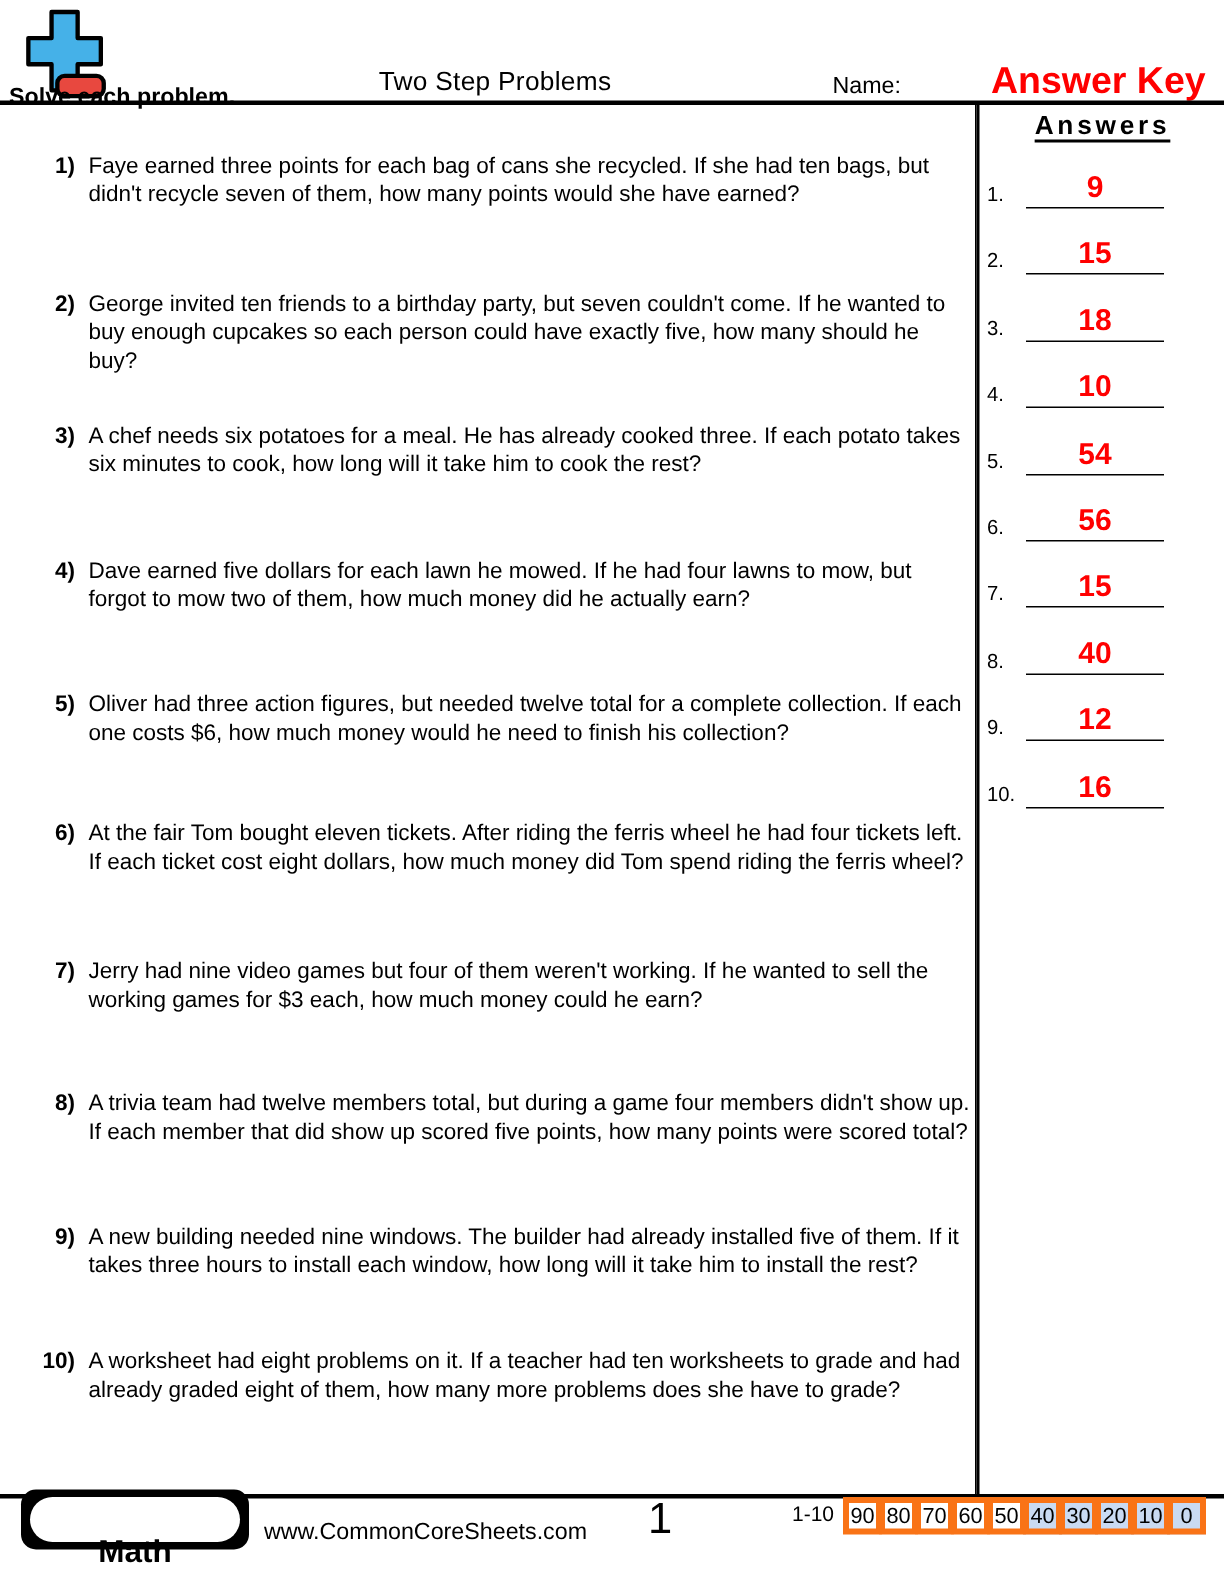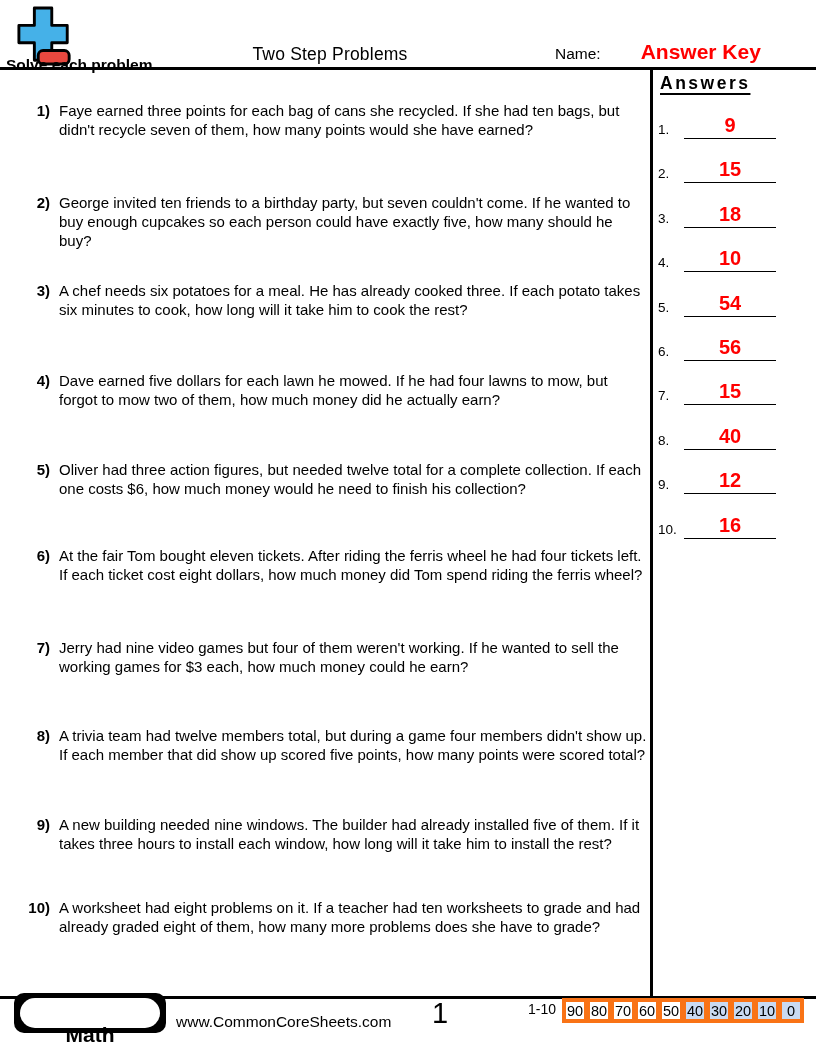--- a/index.html
+++ b/index.html
@@ -24,36 +24,36 @@
   .logo{position:absolute;left:16px;top:5px;width:58px;height:64px;}
   .page-title{
     position:absolute;left:0;top:44px;width:660px;
     text-align:center;font-size:17.5px;letter-spacing:.2px;
   }
   .name-row{
     position:absolute;left:555px;top:40px;
     display:flex;align-items:baseline;text-align:right;
   }
   .name-label{font-size:15.5px;}
-  .name-value{margin-left:40px;font-size:21px;font-weight:bold;color:var(--answer-red);}
+  .name-value{margin-left:60px;font-size:25px;font-weight:bold;color:var(--answer-red);}
   .header-rule{position:absolute;left:0;top:67px;width:816px;height:3px;background:#000;}
   .instructions{position:absolute;left:6px;top:56px;font-size:15.5px;font-weight:bold;text-align:center;}
   
   .vsep{
     position:absolute;left:650px;top:70px;height:927px;width:3px;
     border-left:1.5px solid #000;border-right:2.5px solid #000;
   }
   
   .problem{position:absolute;left:10px;width:638px;display:flex;}
   .pnum{width:40px;flex:0 0 40px;text-align:right;margin-right:9px;
         font-weight:bold;font-size:15px;line-height:19px;}
   .ptext{flex:1;margin:0;font-size:15px;line-height:19px;}
   
   .answers-title{
-    position:absolute;left:660px;top:73px;width:150px;
+    position:absolute;left:660px;top:73px;width:150px;text-align:center;
     font-size:17.5px;font-weight:bold;letter-spacing:2.5px;
     text-decoration:underline;text-underline-offset:4px;text-decoration-thickness:2px;
   }
   .answer-row{position:absolute;left:656px;width:124px;height:30px;}
   .anum{position:absolute;left:2px;bottom:2px;font-size:13.5px;}
   .aline{
     position:absolute;left:28px;right:4px;top:0;bottom:0;
     border-bottom:1.5px solid #000;
     display:flex;align-items:flex-end;justify-content:center;
   }

